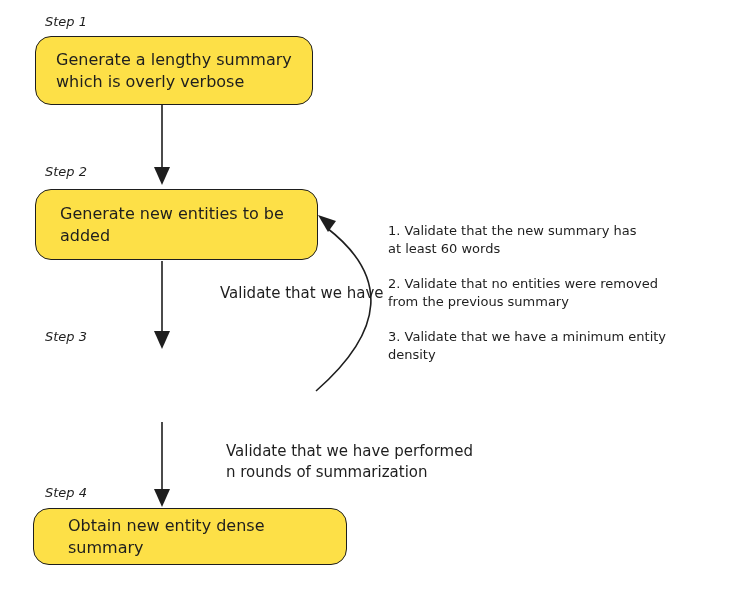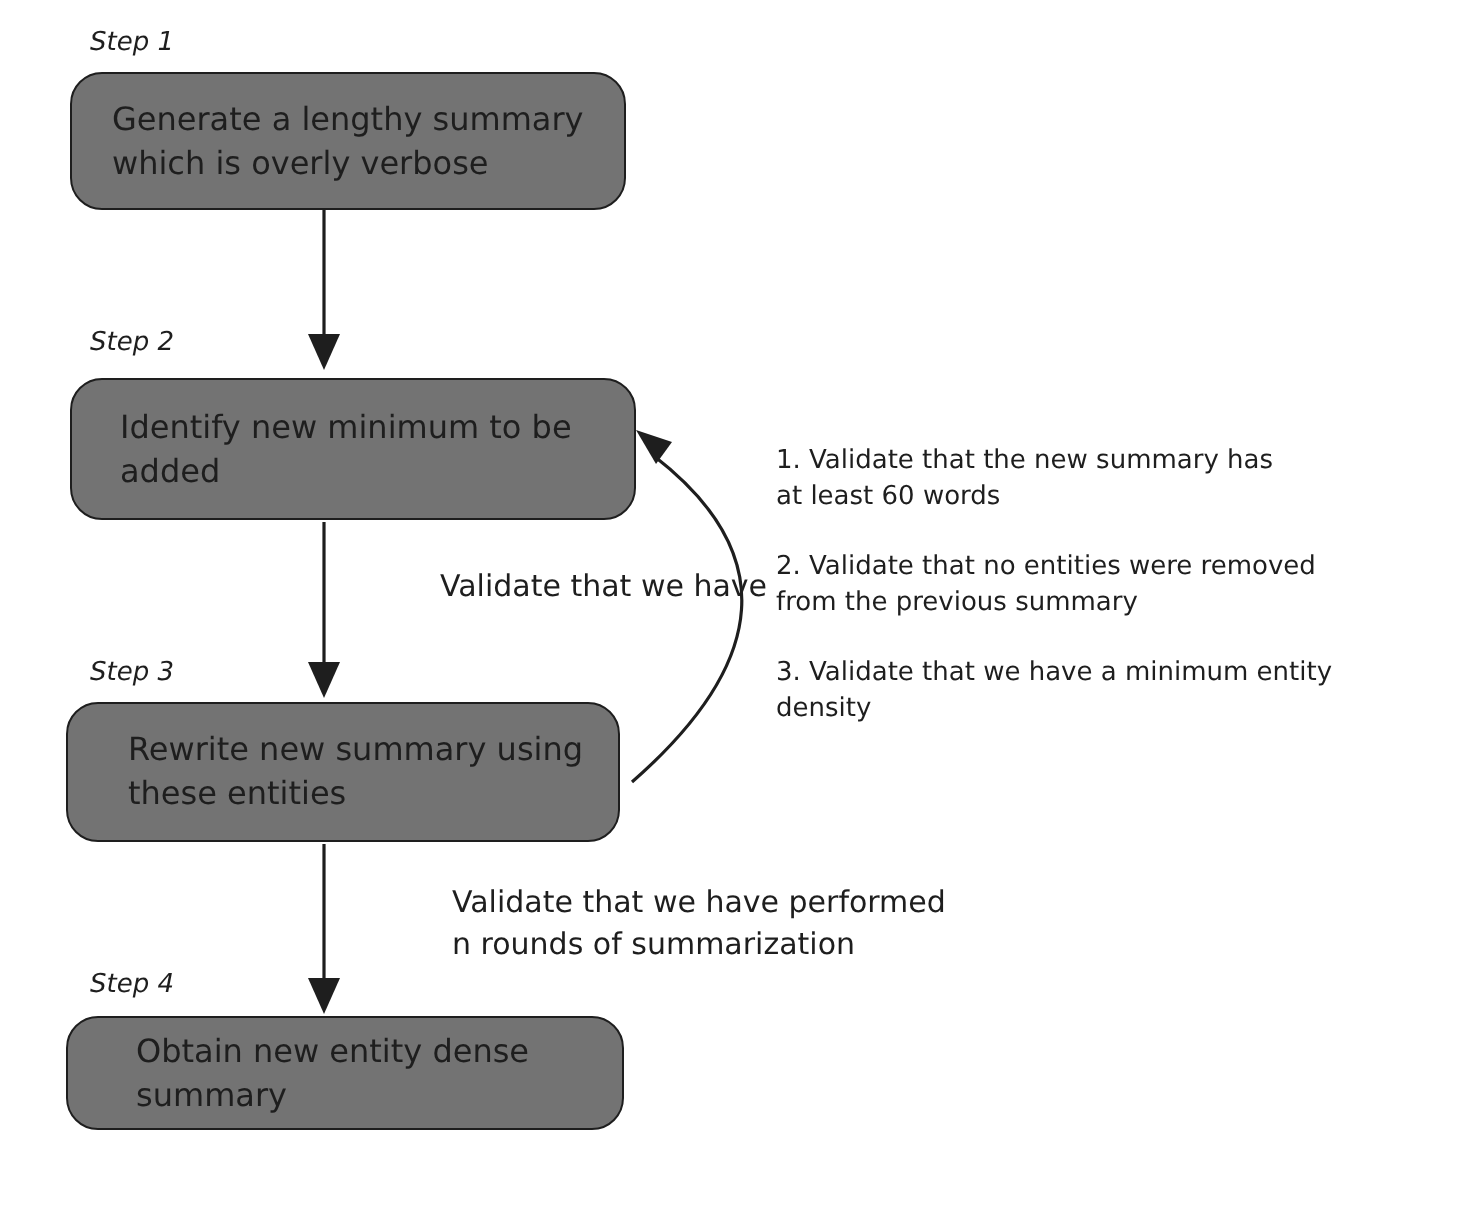--- a/index.html
+++ b/index.html
@@ -26,21 +26,21 @@
   .step-label {
     font-size: 13px;
     line-height: 15px;
     white-space: nowrap;
     font-style: italic;
   }
   .box {
     box-sizing: border-box;
     border: 1.6px solid currentColor;
     border-radius: 16px;
-    background: #737373;
+    background: #fde047;
     display: flex;
     flex-direction: column;
     justify-content: center;
     font-size: 16px;
     line-height: 22px;
   }
   .box .line { white-space: nowrap; }
   .edge-label {
     font-size: 15px;
     line-height: 21px;
@@ -74,41 +74,37 @@
   </svg>
 
   <div class="abs step-label" style="left:45px; top:14px;">Step 1</div>
   <div class="abs box" style="left:35px; top:36px; width:278px; height:69px; padding-left:20px;">
     <div class="line">Generate a lengthy summary</div>
     <div class="line">which is overly verbose</div>
   </div>
 
   <div class="abs step-label" style="left:45px; top:164px;">Step 2</div>
   <div class="abs box" style="left:35px; top:189px; width:283px; height:71px; padding-left:24px;">
-    <div class="line">Identify new minimum to be</div>
+    <div class="line">Generate new entities to be</div>
     <div class="line">added</div>
   </div>
 
   <div class="abs edge-label" style="left:178px; top:283px;">
     <div class="line">Validate that we have</div>
   </div>
 
   <div class="abs step-label" style="left:45px; top:329px;">Step 3</div>
-  <div class="abs box" style="left:33px; top:351px; width:277px; height:70px; padding-left:30px;">
-    <div class="line">Rewrite new summary using</div>
-    <div class="line">these entities</div>
-  </div>
 
   <div class="abs edge-label" style="left:184px; top:441px;">
     <div class="line">Validate that we have performed</div>
     <div class="line">n rounds of summarization</div>
   </div>
 
   <div class="abs step-label" style="left:45px; top:485px;">Step 4</div>
-  <div class="abs box" style="left:33px; top:508px; width:279px; height:57px; padding-left:34px;">
+  <div class="abs box" style="left:33px; top:508px; width:314px; height:57px; padding-left:34px;">
     <div class="line">Obtain new entity dense</div>
     <div class="line">summary</div>
   </div>
 
   <div class="abs vlist" style="left:388px; top:222px;">
     <div class="vitem">
       <div class="line">1. Validate that the new summary has</div>
       <div class="line">at least 60 words</div>
     </div>
     <div class="vitem">

